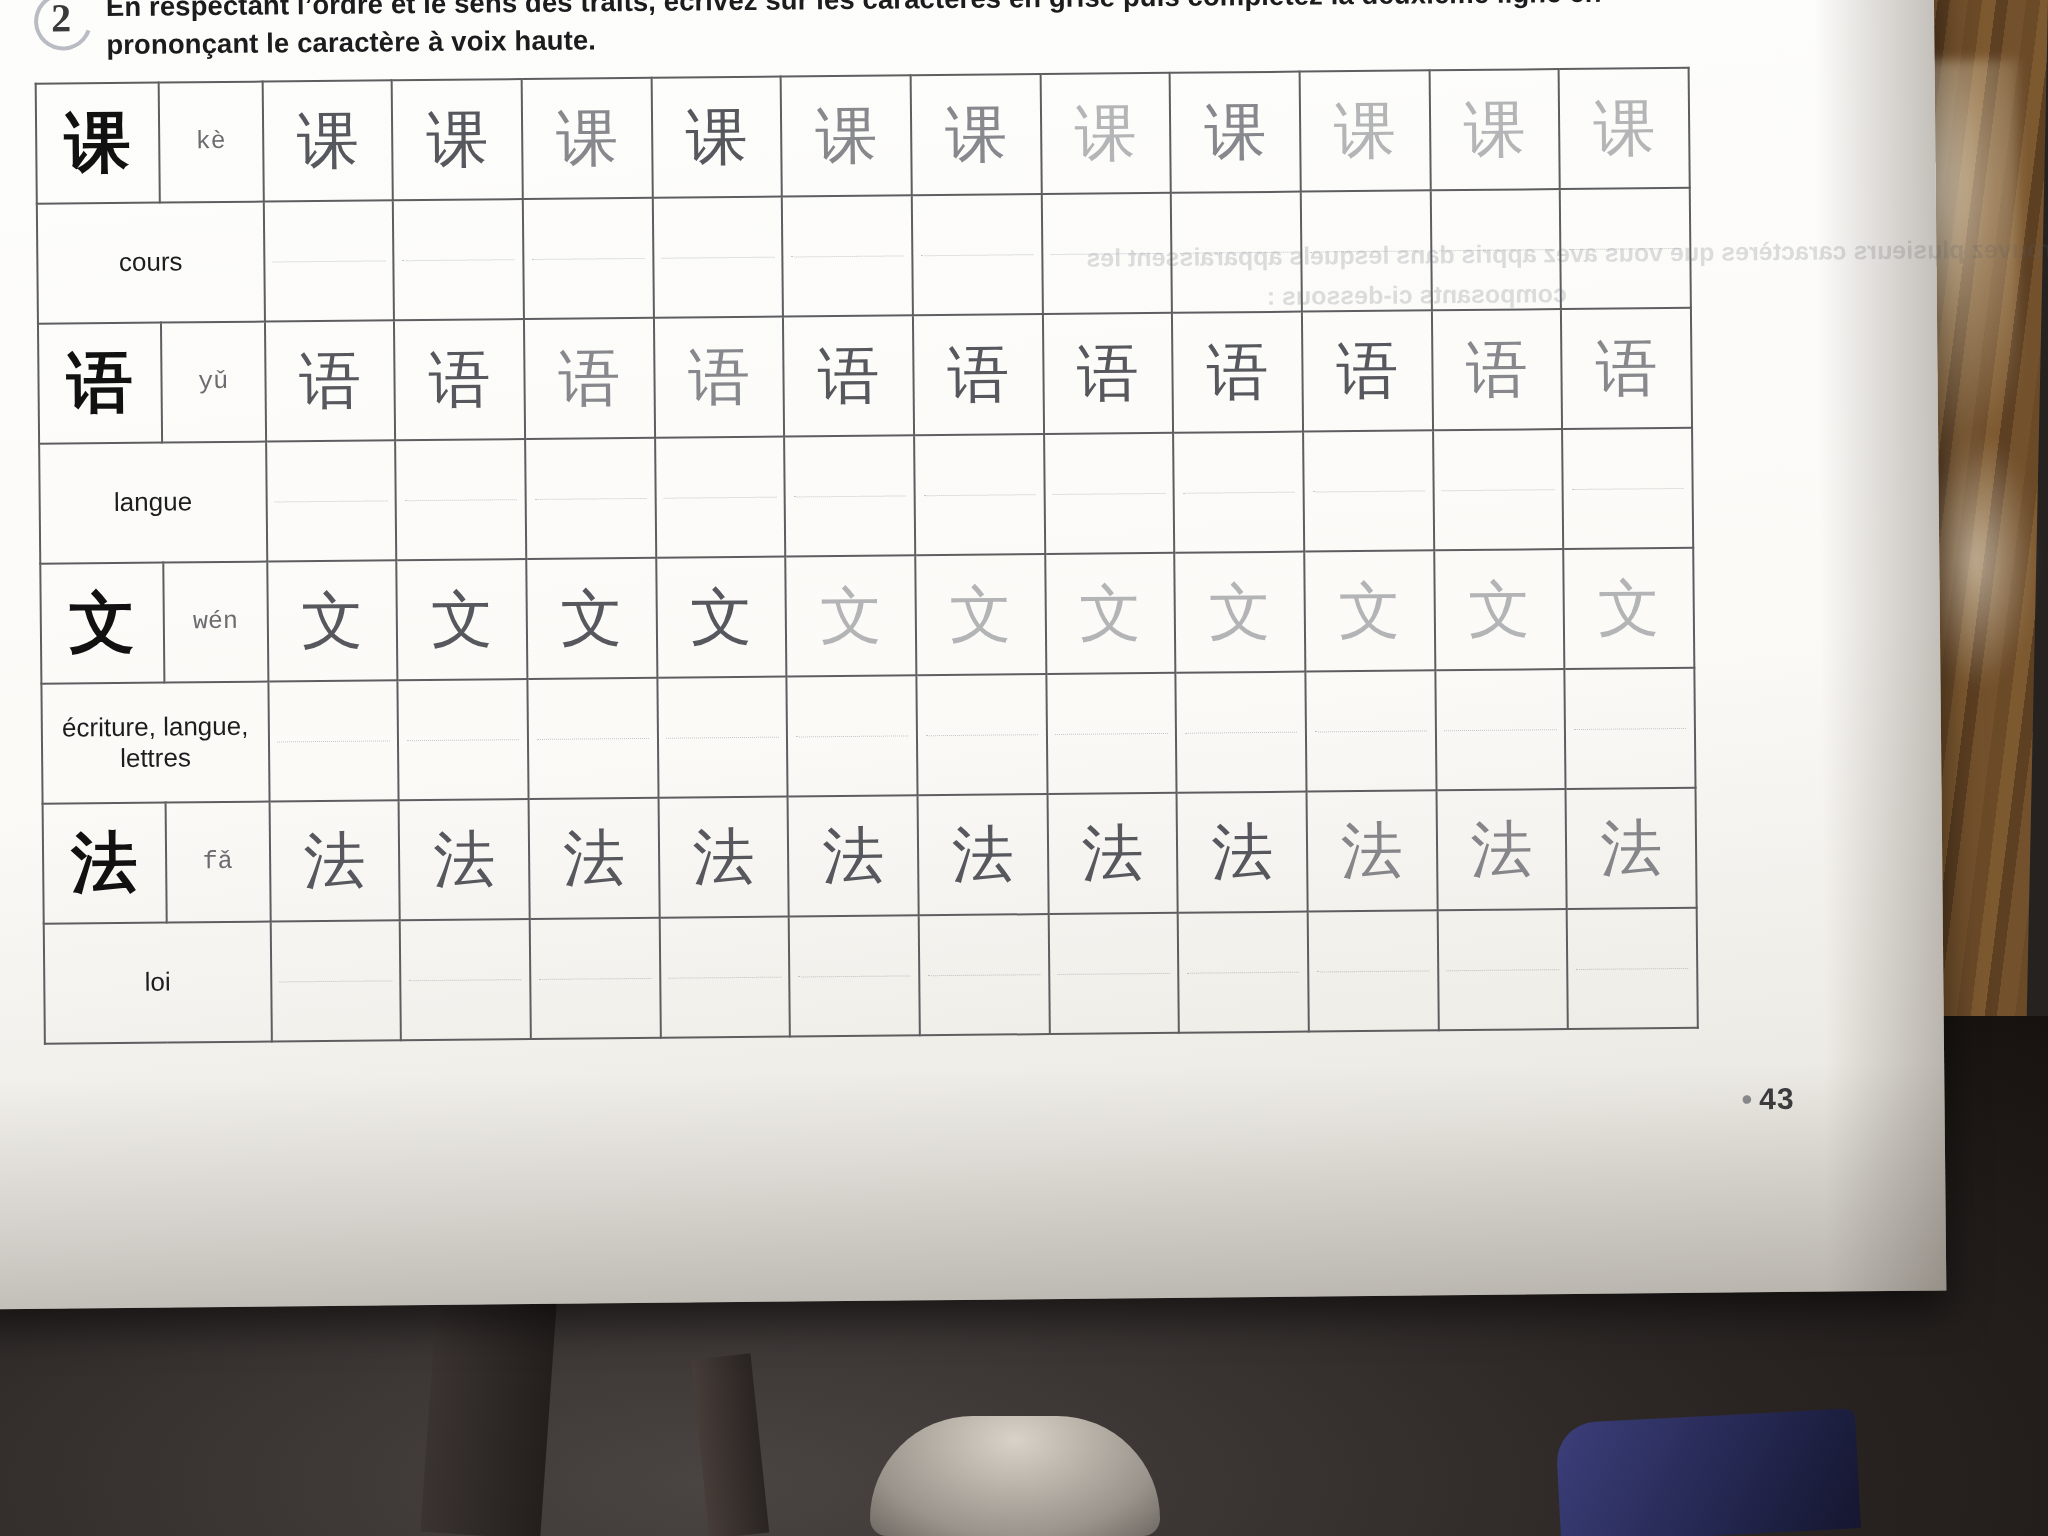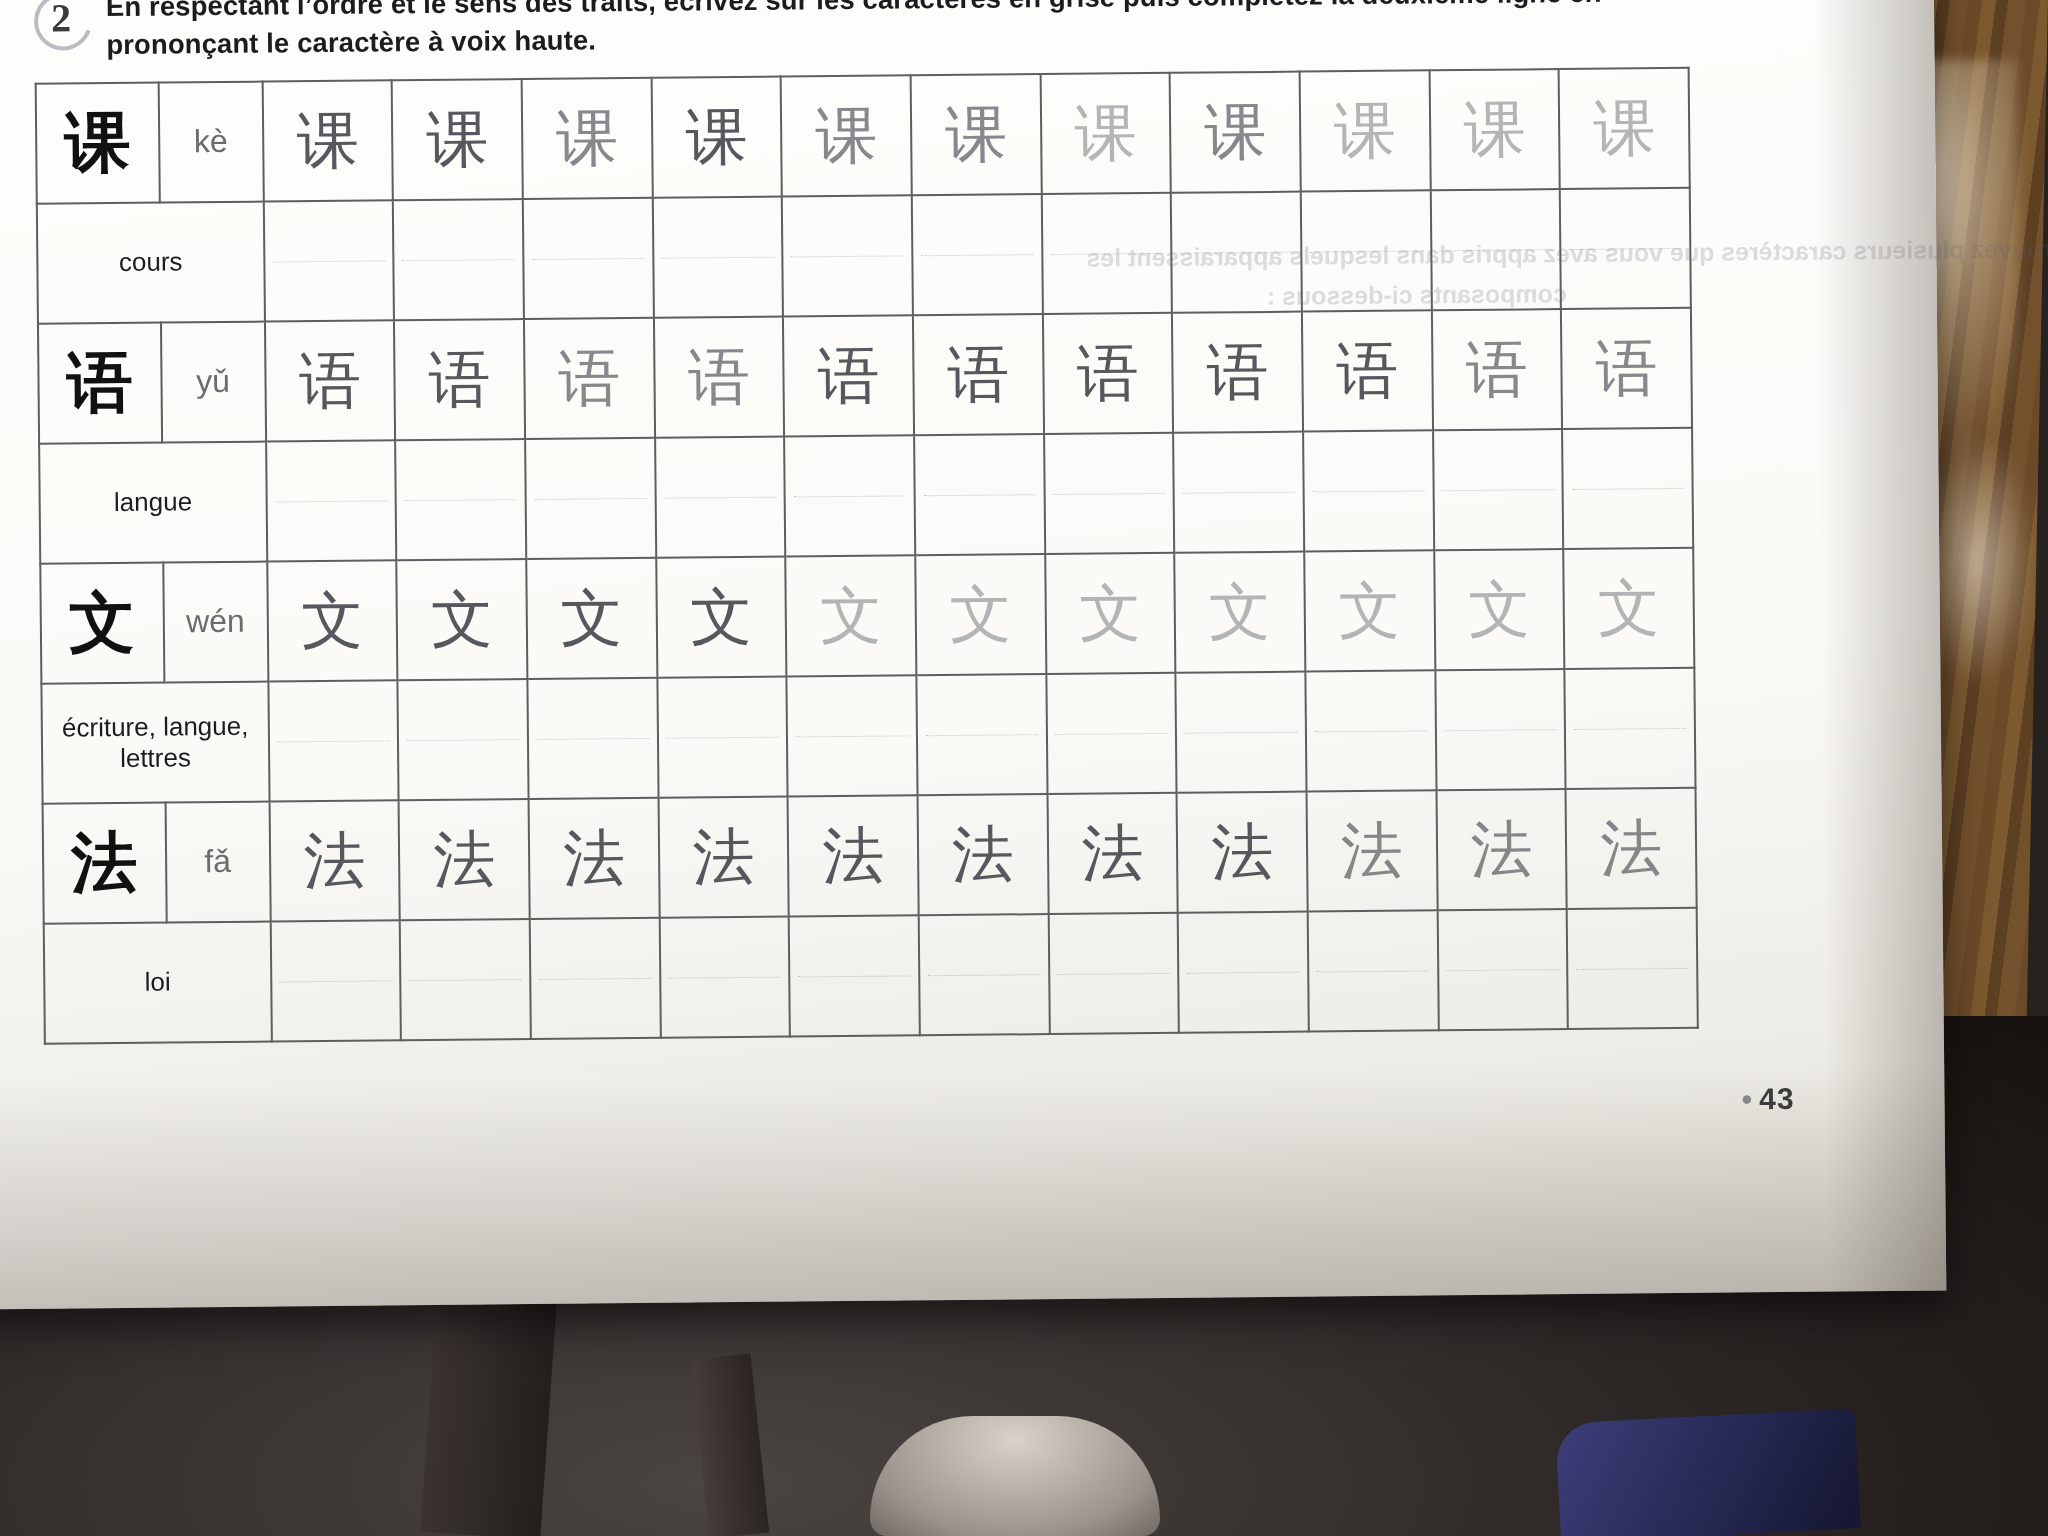--- a/index.html
+++ b/index.html
@@ -223,23 +223,23 @@
   .row-blank td { height: 118px; }
 
   .model {
     font-size: 66px;
     font-weight: bold;
     color: #111;
     font-family: "DejaVu Sans", "Liberation Sans", sans-serif;
     line-height: 1;
   }
   .pinyin {
-    font-size: 32px;
+    font-size: 25px;
     color: #6c6c70;
-    font-family: Liberation Sans, sans-serif;
+    font-family: Liberation Mono, monospace;
   }
   .meaning {
     font-size: 26px;
     color: #1d1d1f;
     line-height: 1.2;
     padding: 0 8px;
     font-family: "Liberation Sans", sans-serif;
   }
   .trace {
     font-size: 62px;

